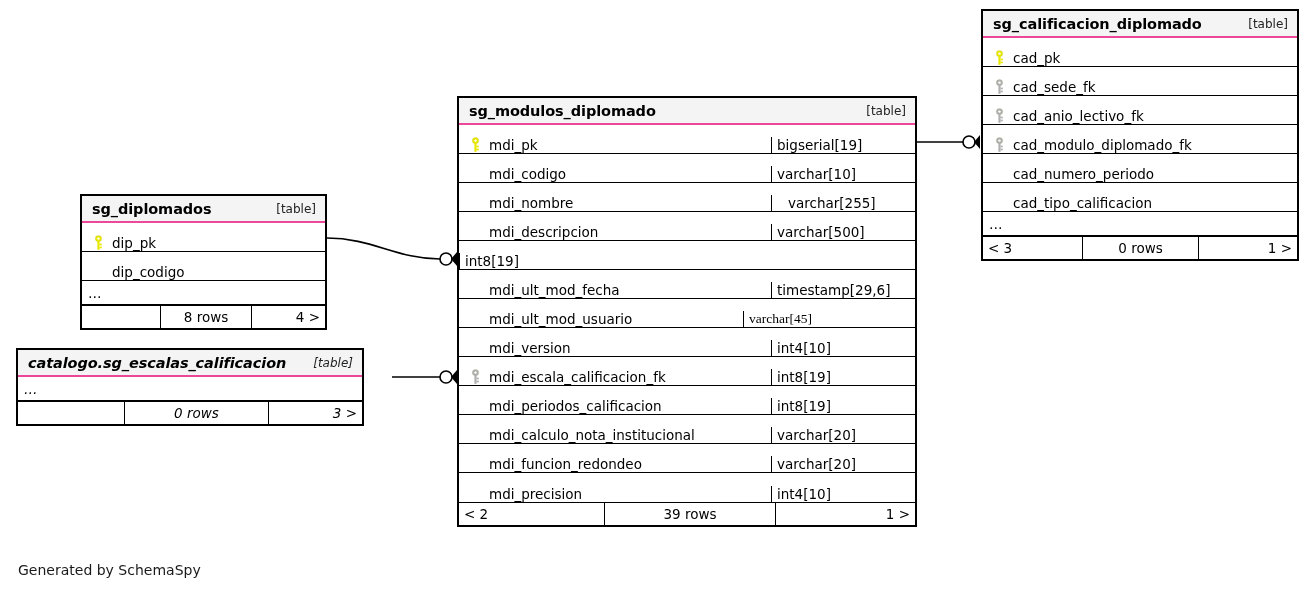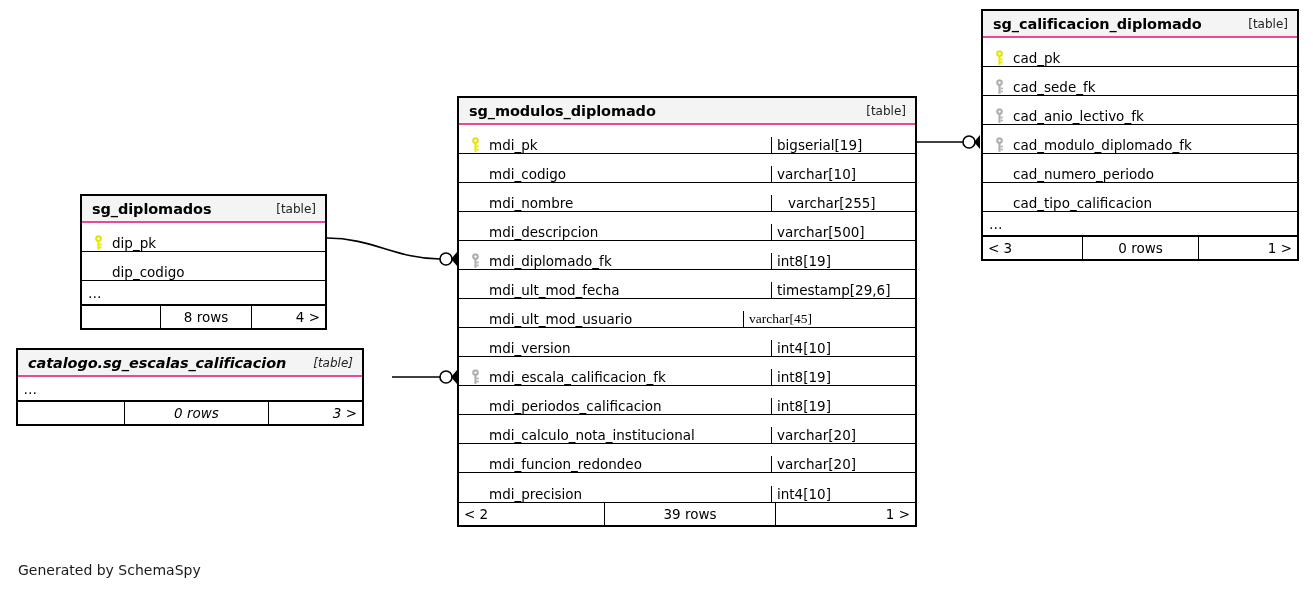--- a/index.html
+++ b/index.html
@@ -205,32 +205,20 @@
           <div class="col-type" style="width:144px;padding-left:16px;">varchar[255]</div>
         </div>
         <div class="col-row">
           <div class="col-left">
             <span class="key-slot"></span>
             <span class="col-name">mdi_descripcion</span>
           </div>
           <div class="col-type" style="width:144px;margin-left:40px;">varchar[500]</div>
         </div>
         <div class="col-row">
-          <div class="col-left">
-            <span class="key-slot">
-              <svg class="key-icon" width="11" height="16" viewBox="0 0 11 16">
-                <circle cx="5.5" cy="3.6" r="3.2" fill="#b0b0b0" stroke="#7a7a00" stroke-width="0.5" stroke-opacity="0.25"></circle>
-                <circle cx="5.5" cy="3.6" r="1.2" fill="#ffffff"></circle>
-                <rect x="4.4" y="5.8" width="2.2" height="9" fill="#b0b0b0"></rect>
-                <rect x="6.6" y="8.6" width="2.2" height="1.7" fill="#b0b0b0"></rect>
-                <rect x="6.6" y="11.6" width="2.2" height="1.7" fill="#b0b0b0"></rect>
-              </svg>
-            </span>
-            <span class="col-name">mdi_diplomado_fk</span>
-          </div>
           <div class="col-type" style="width:144px;">int8[19]</div>
         </div>
         <div class="col-row">
           <div class="col-left">
             <span class="key-slot"></span>
             <span class="col-name">mdi_ult_mod_fecha</span>
           </div>
           <div class="col-type" style="width:144px;">timestamp[29,6]</div>
         </div>
         <div class="col-row">

